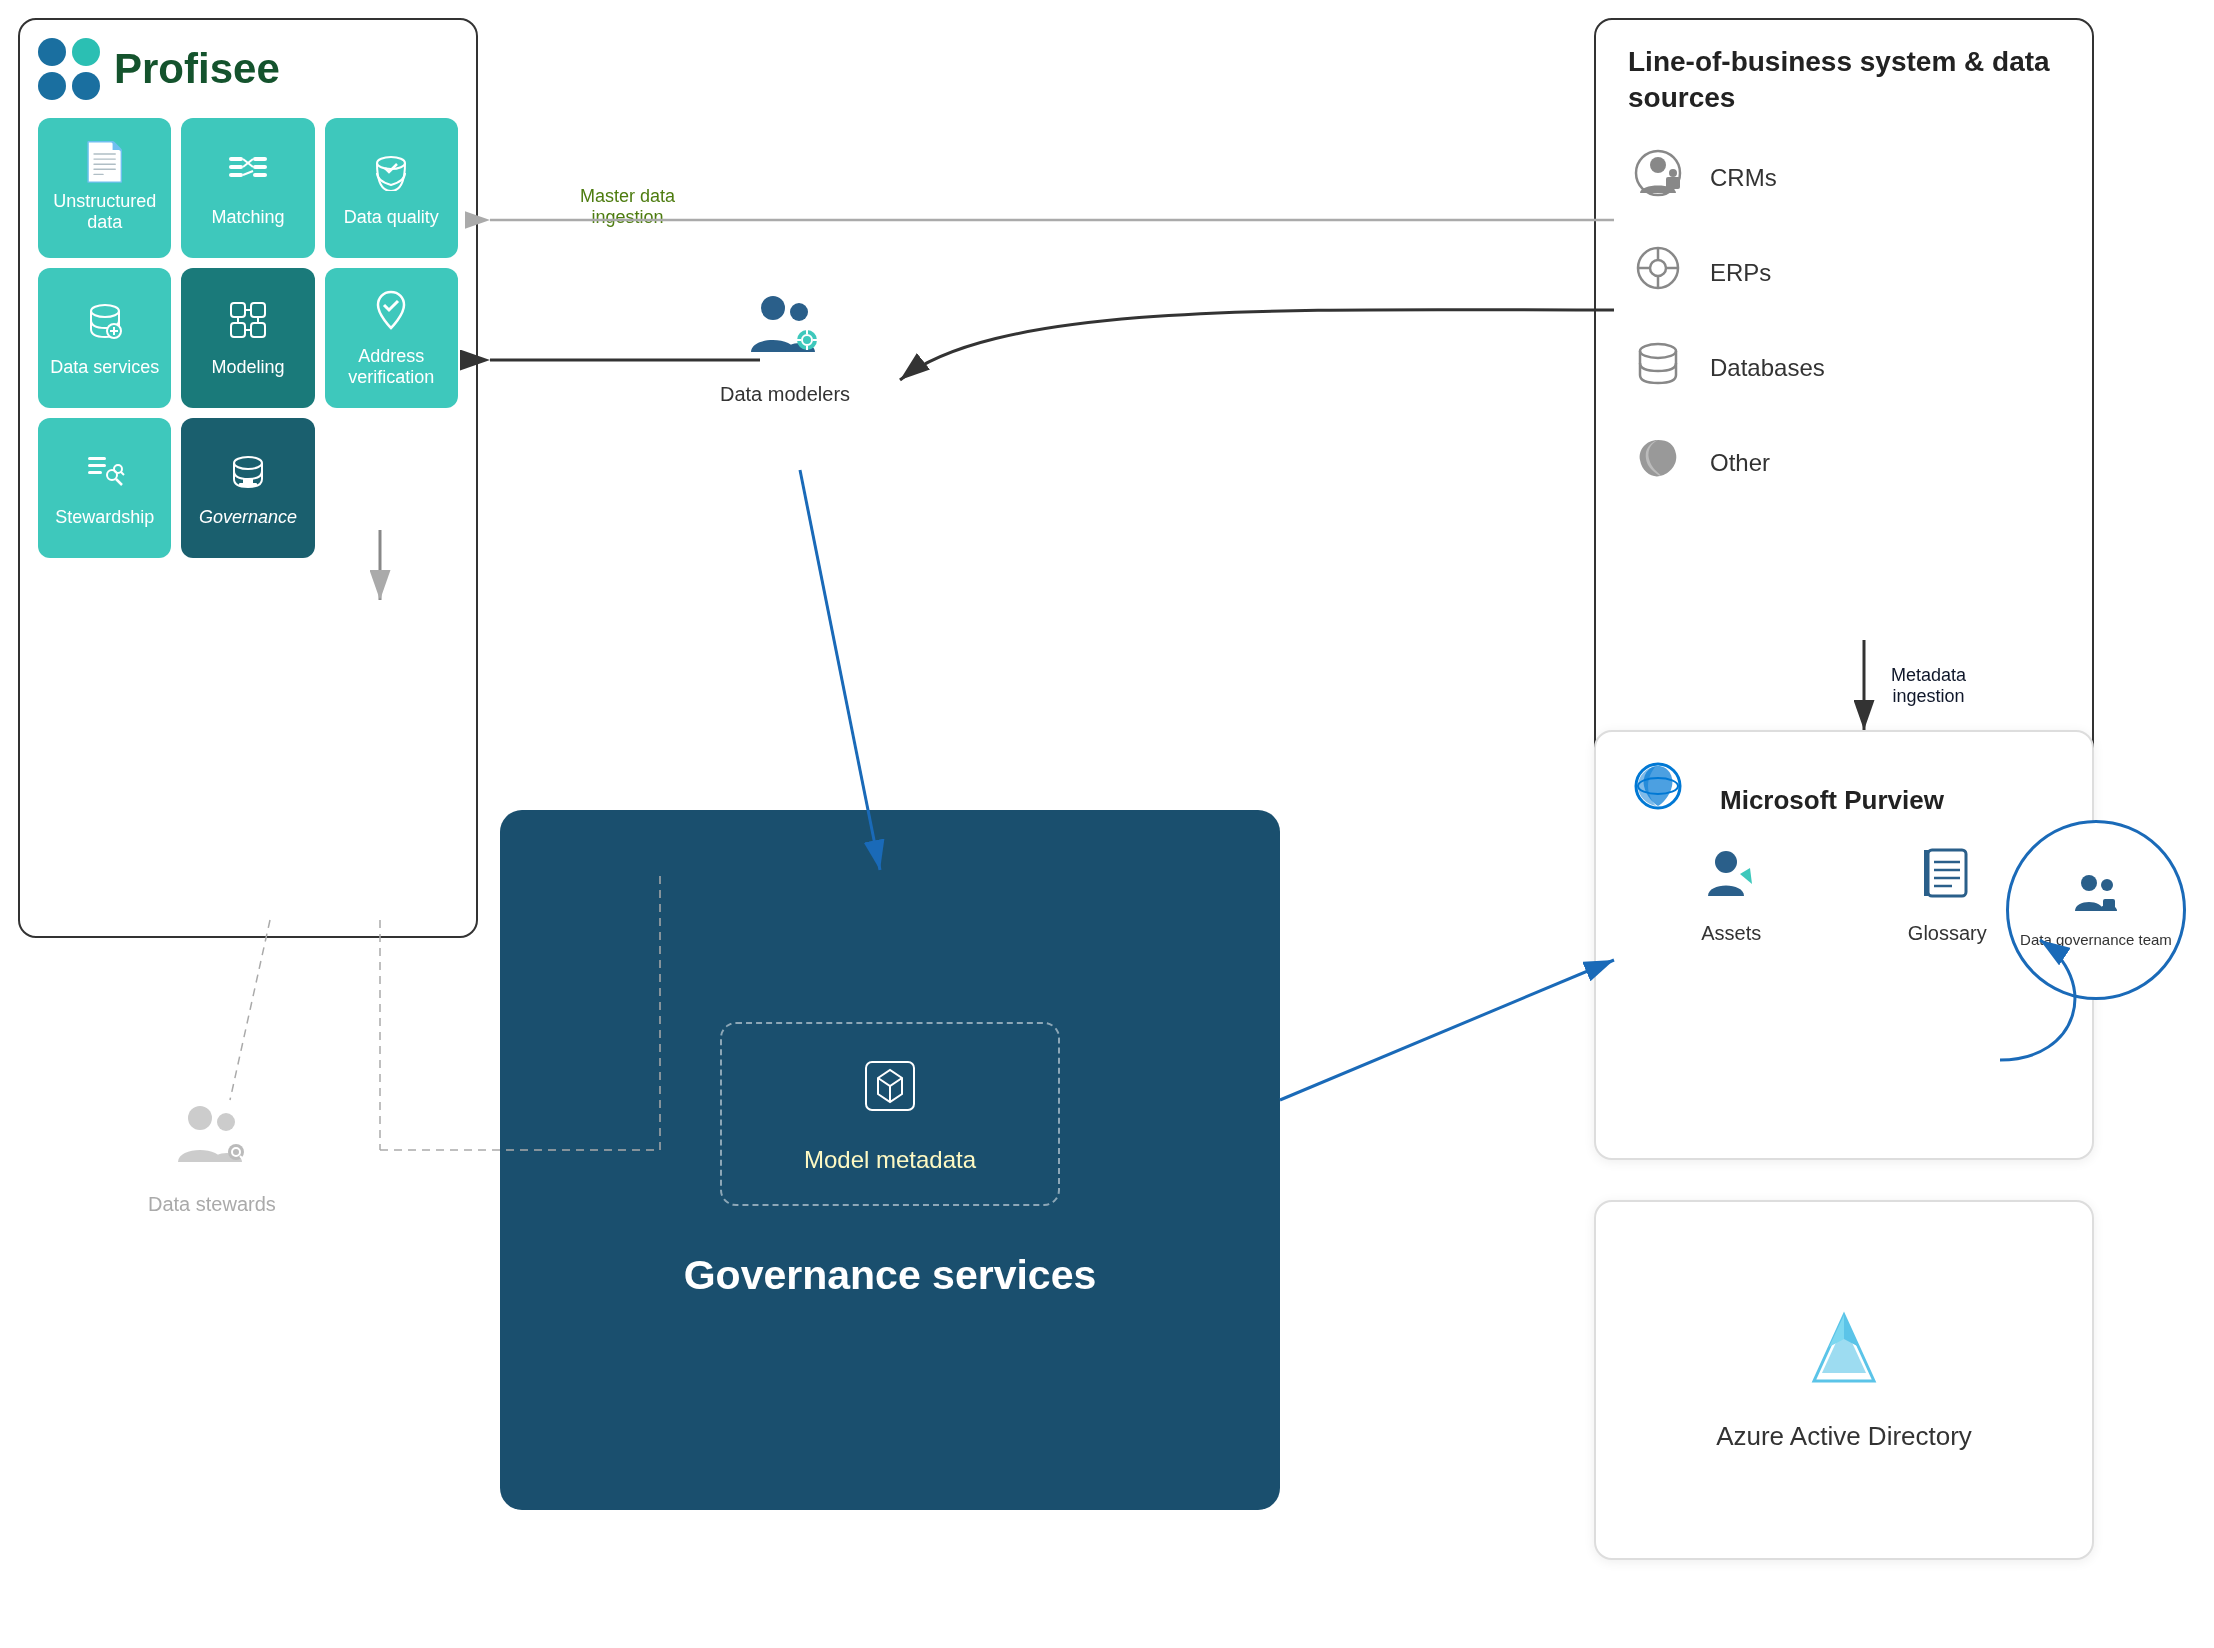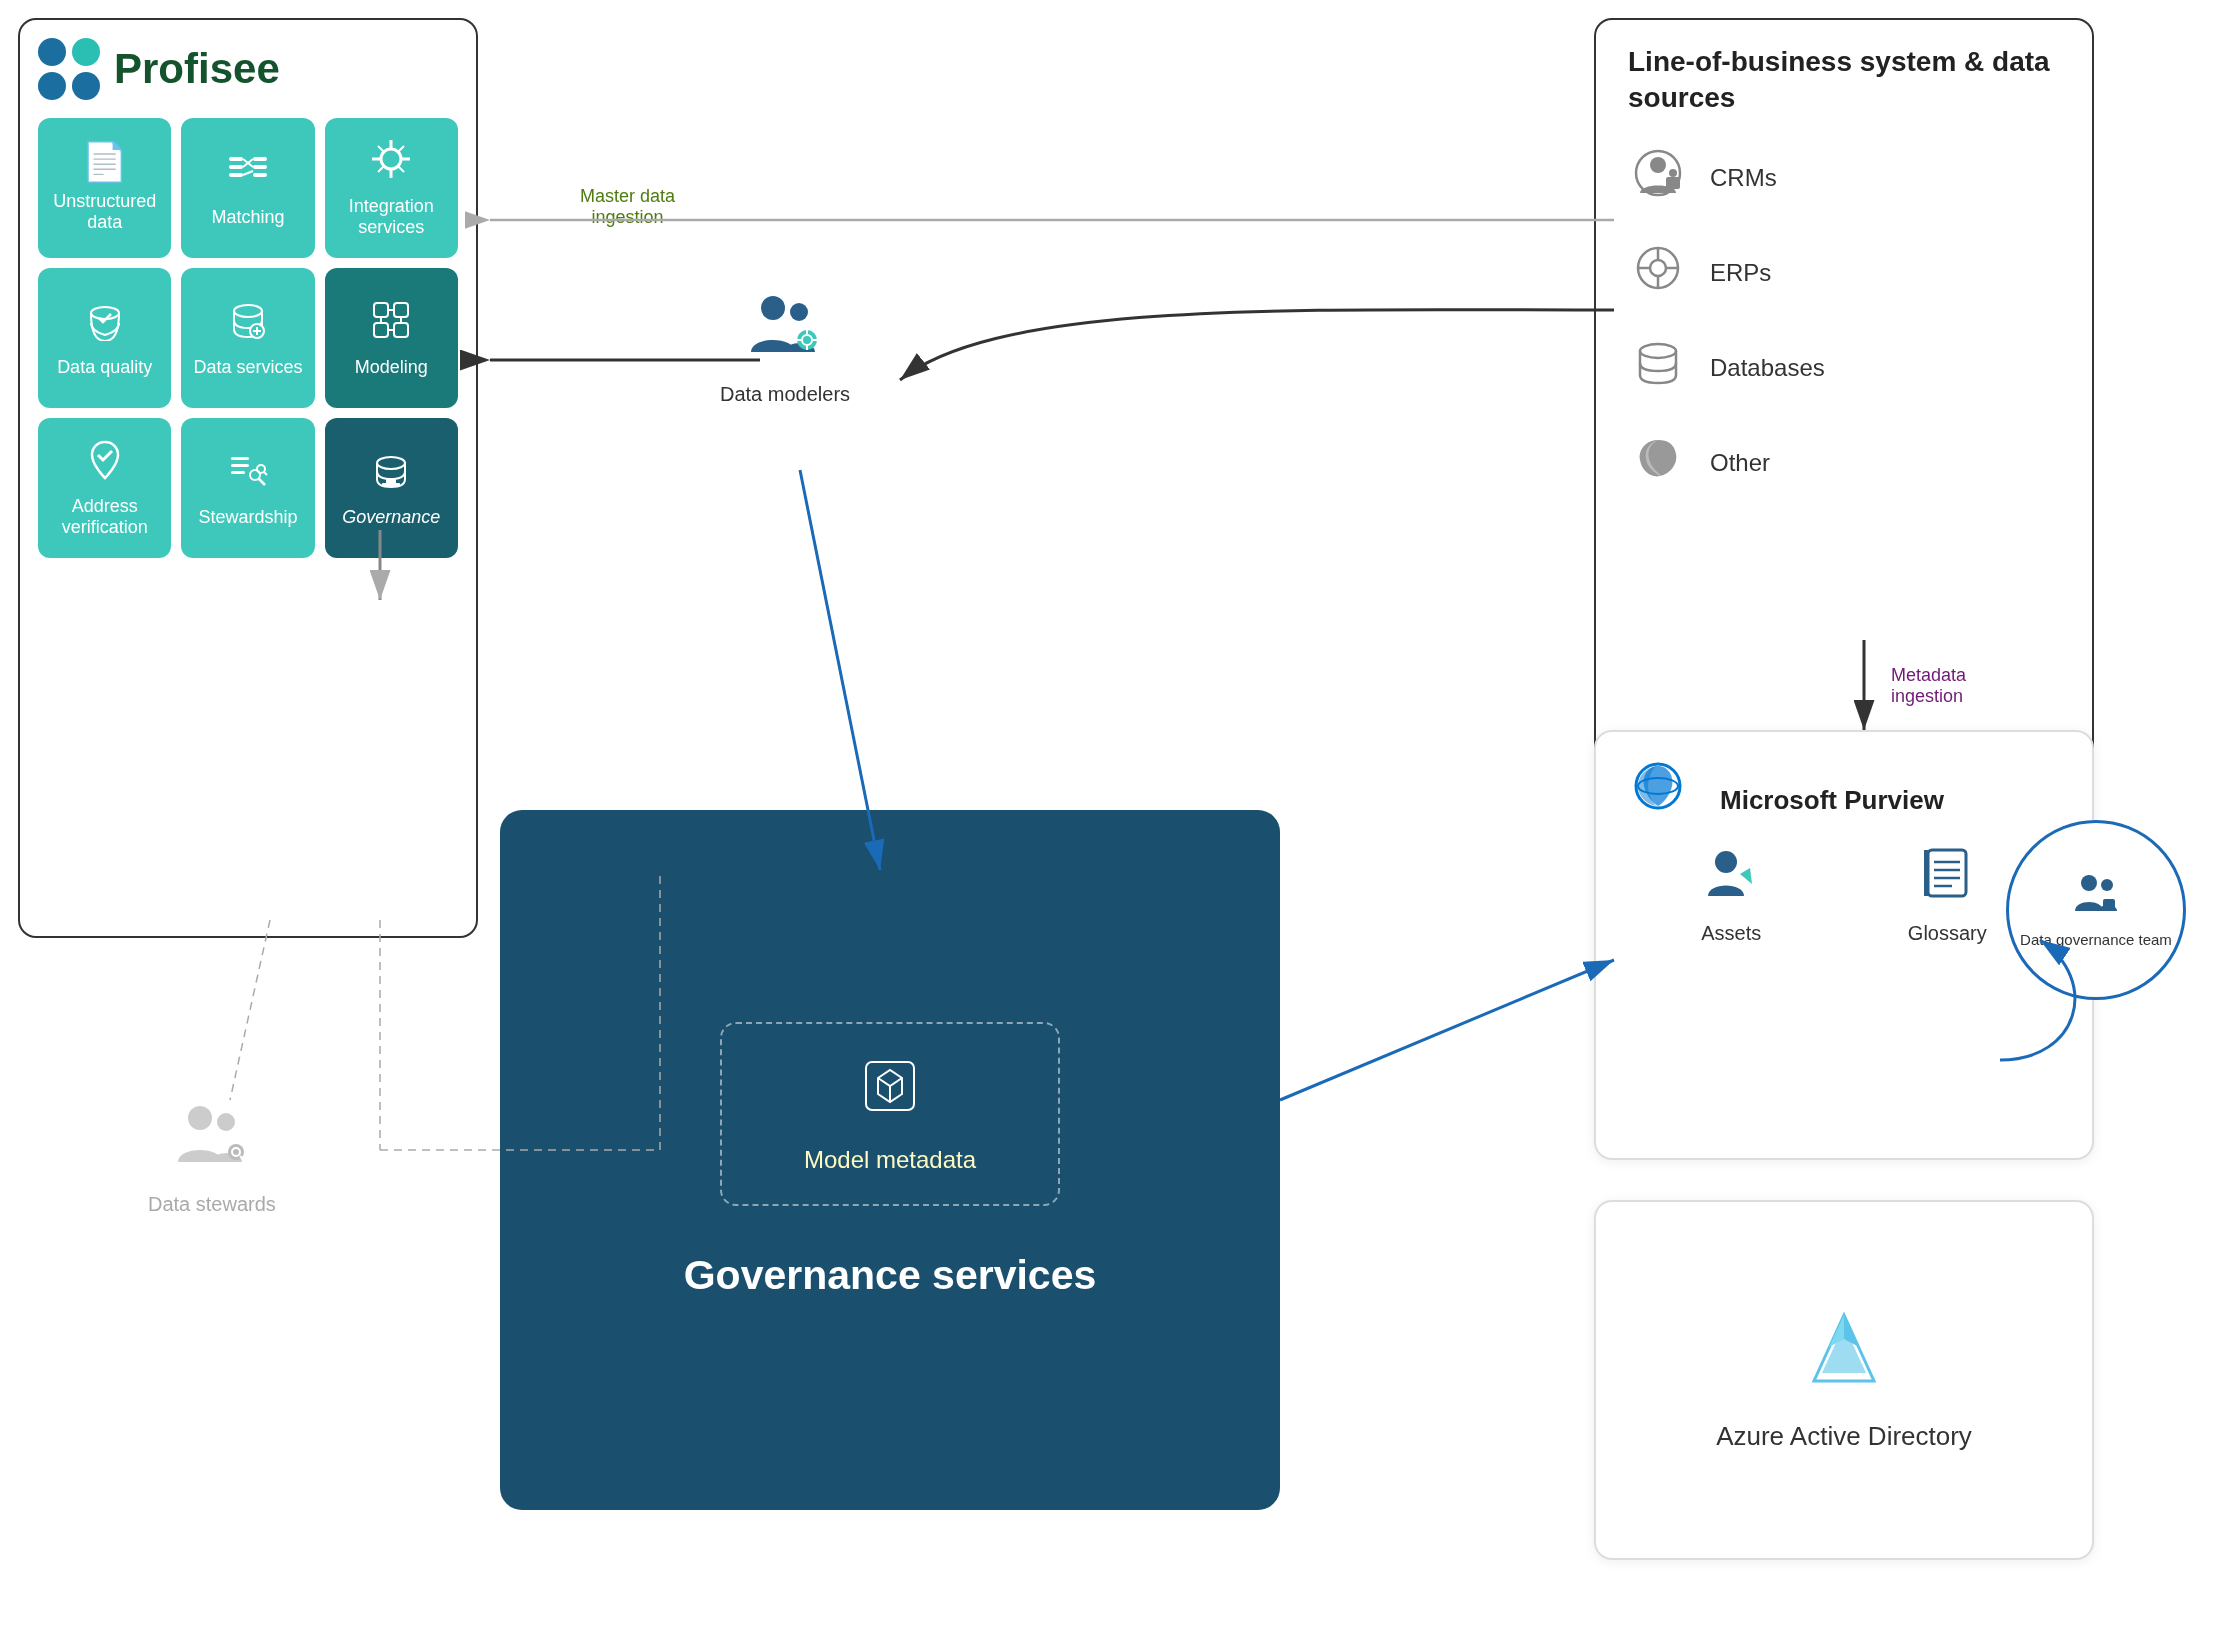--- a/index.html
+++ b/index.html
@@ -369,36 +369,20 @@
           <rect x="26" y="16" width="14" height="4" rx="2" fill="white"></rect>
           <rect x="26" y="24" width="14" height="4" rx="2" fill="white"></rect>
           <line x1="16" y1="10" x2="26" y2="18" stroke="white" stroke-width="2"></line>
           <line x1="16" y1="18" x2="26" y2="10" stroke="white" stroke-width="2"></line>
           <line x1="16" y1="26" x2="26" y2="22" stroke="white" stroke-width="2"></line>
         </svg>
       </div>
       <span>Matching</span>
     </div>
 
-    <div class="tile">
-      <div class="tile-icon">
-        <svg width="42" height="42" viewBox="0 0 42 42" fill="none">
-          <circle cx="21" cy="21" r="10" stroke="white" stroke-width="3" fill="none"></circle>
-          <line x1="21" y1="2" x2="21" y2="10" stroke="white" stroke-width="3"></line>
-          <line x1="21" y1="32" x2="21" y2="40" stroke="white" stroke-width="3"></line>
-          <line x1="2" y1="21" x2="10" y2="21" stroke="white" stroke-width="3"></line>
-          <line x1="32" y1="21" x2="40" y2="21" stroke="white" stroke-width="3"></line>
-          <line x1="8" y1="8" x2="14" y2="14" stroke="white" stroke-width="2"></line>
-          <line x1="28" y1="28" x2="34" y2="34" stroke="white" stroke-width="2"></line>
-          <line x1="34" y1="8" x2="28" y2="14" stroke="white" stroke-width="2"></line>
-          <line x1="8" y1="34" x2="14" y2="28" stroke="white" stroke-width="2"></line>
-        </svg>
-      </div>
-      <span>Integration services</span>
-    </div>
 
     <div class="tile">
       <div class="tile-icon">
         <svg width="42" height="42" viewBox="0 0 42 42" fill="none">
           <ellipse cx="21" cy="14" rx="14" ry="6" stroke="white" stroke-width="2" fill="none"></ellipse>
           <path d="M7 14 Q7 42 21 42 Q35 42 35 14" stroke="white" stroke-width="2" fill="none"></path>
           <path d="M7 24 Q7 32 21 36 Q35 32 35 24" stroke="white" stroke-width="2" fill="none"></path>
           <path d="M15 19 L19 23 L27 15" stroke="white" stroke-width="2.5" fill="none"></path>
         </svg>
       </div>
@@ -633,21 +617,21 @@
       <rect x="32" y="28" width="12" height="10" rx="2" fill="#2a5f8a"></rect>
     </svg>
   </div>
   <span style="font-size:15px;color:#333;line-height:1.3;padding:0 8px;">Data governance team</span>
 </div>
 
 <div class="label-master-data" style="position:absolute;left:580px;top:186px;font-size:18px;color:#4d7c0f;text-align:center;">
   Master data<br>ingestion
 </div>
 
-<div style="position:absolute;right:248px;top:665px;font-size:18px;color:#701a75;text-align:left;">
+<div style="position:absolute;right:248px;top:665px;font-size:18px;color:#0f172a;text-align:center;">
   Metadata<br>ingestion
 </div>
 
 <svg class="arrows-svg">
 
   <defs>
     <marker id="arrowhead-gray" markerWidth="10" markerHeight="7" refX="10" refY="3.5" orient="auto">
       <polygon points="0 0, 10 3.5, 0 7" fill="#aaa"></polygon>
     </marker>
     <marker id="arrowhead-black" markerWidth="10" markerHeight="7" refX="10" refY="3.5" orient="auto">

